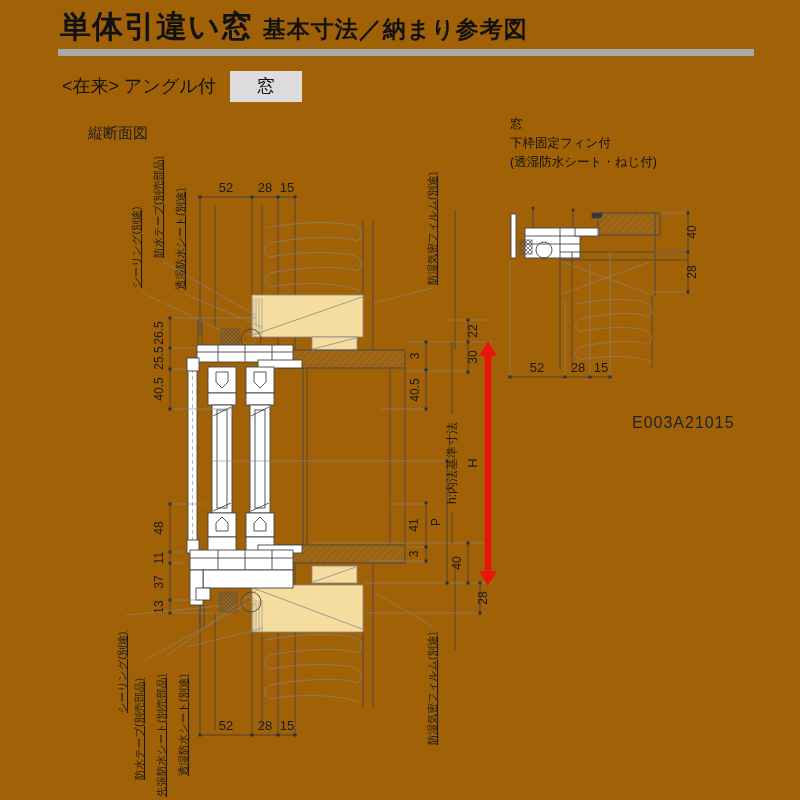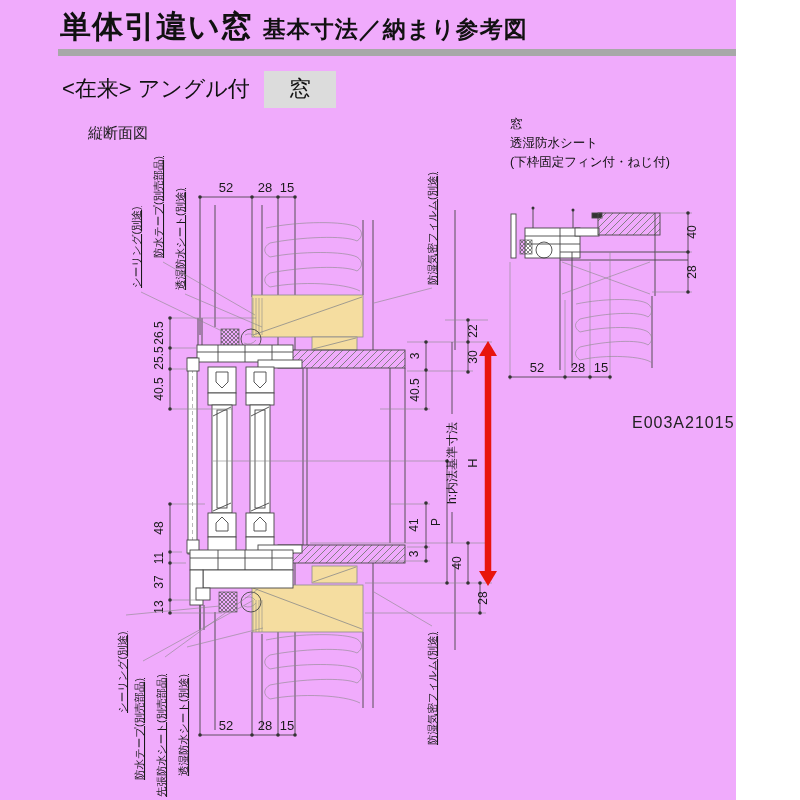--- a/index.html
+++ b/index.html
@@ -1,22 +1,22 @@
 <!DOCTYPE html>
 <html><head>
 <meta charset="utf-8">
 <style>
   html,body{margin:0;padding:0;background:#fff;}
-  .page{position:relative;width:736px;height:800px;background:#f0abfc;overflow:hidden;
+  .page{position:relative;width:800px;height:800px;background:#a16207;overflow:hidden;
         font-family:"Liberation Sans","DejaVu Sans",sans-serif;color:#111;}
   .hdr-title{position:absolute;left:60px;top:6px;white-space:nowrap;}
   .hdr-title .t-main{font-size:31px;font-weight:bold;letter-spacing:1px;}
   .hdr-title .t-sub{font-size:23px;font-weight:bold;margin-left:10px;letter-spacing:1px;}
   .hdr-rule{position:absolute;left:58px;top:49px;width:696px;height:7px;background:#a8a8a8;}
-  .variant{position:absolute;left:62px;top:71px;font-size:22px;white-space:nowrap;}
+  .variant{position:absolute;left:62px;top:71px;font-size:18px;white-space:nowrap;}
   .variant .badge{display:inline-block;width:72px;text-align:center;background:#dcdcdc;
                   padding:3px 0 4px 0;margin-left:14px;}
   .note-block{position:absolute;left:510px;top:115px;font-size:12.5px;line-height:19px;white-space:nowrap;}
   .code-label{position:absolute;left:632px;top:394px;font-size:16px;letter-spacing:1px;color:#222;margin-top:20px;}
   svg{position:absolute;left:0;top:0;}
   svg text{font-family:"Liberation Sans","DejaVu Sans",sans-serif;fill:#1a1a1a;stroke:none;}
   .ln{stroke:#454545;stroke-width:0.9;fill:none;}
   .ln-lt{stroke:#8a8a8a;stroke-width:0.6;fill:none;}
   .dim{stroke:#3a3a3a;stroke-width:0.8;fill:none;}
   .dimtxt{font-size:13px;}
@@ -32,22 +32,22 @@
   <div class="hdr-title">
     <span class="t-main">単体引違い窓</span><span class="t-sub">基本寸法／納まり参考図</span>
   </div>
   <div class="hdr-rule"></div>
   <div class="variant">
     <span>&lt;在来&gt; アングル付</span><span class="badge">窓</span>
   </div>
 
   <div class="note-block">
     <div>窓</div>
-    <div>透湿防水シート</div>
-    <div>(下枠固定フィン付・ねじ付)</div>
+    <div>下枠固定フィン付</div>
+    <div>(透湿防水シート・ねじ付)</div>
   </div>
 
   <div class="code-label">E003A21015</div>
 
   <svg width="800" height="800" viewBox="0 0 800 800">
     <defs>
       <pattern id="hatch" patternUnits="userSpaceOnUse" width="7" height="7">
         <path d="M0,7 L7,0" stroke="#7a7a7a" stroke-width="0.9"></path>
       </pattern>
       <pattern id="xhatch" patternUnits="userSpaceOnUse" width="4" height="4">

